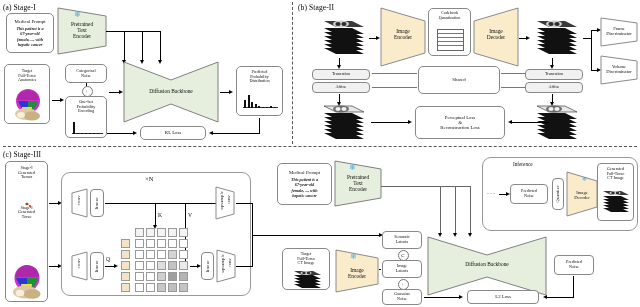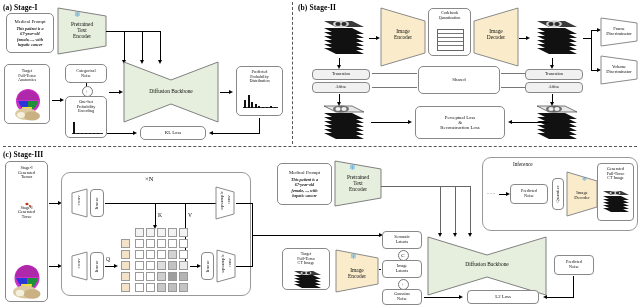--- a/index.html
+++ b/index.html
@@ -1,20 +1,20 @@
 <!DOCTYPE html>
 <html><head>
 <meta charset="utf-8">
 <style>
   html,body{margin:0;padding:0;background:#fff;}
   body{width:640px;height:307px;position:relative;overflow:hidden;
        font-family:"Liberation Serif",serif;color:#111;}
   .fig{position:absolute;inset:0;}
   .stage-label{position:absolute;font-family:"Liberation Serif",serif;
-       font-weight:bold;font-size:7.5px;letter-spacing:.1px;color:#000;}
+       font-weight:normal;font-size:7.5px;letter-spacing:.1px;color:#000;}
   .vline{position:absolute;border-left:1px dashed #555;}
   .hline-dash{position:absolute;border-top:1px dashed #555;}
   .box{position:absolute;border:1px solid #888;border-radius:5px;background:#fff;
        box-sizing:border-box;display:flex;flex-direction:column;align-items:center;
        justify-content:center;text-align:center;line-height:1.08;}
   .box.sm{border-radius:4px;}
   .lbl{font-size:5.2px;display:block;}
   .lbl.t5{font-size:4.8px;}
   .lbl.t45{font-size:4.2px;}
   .it{font-style:italic;font-weight:bold;font-size:4.1px;line-height:1.25;}

